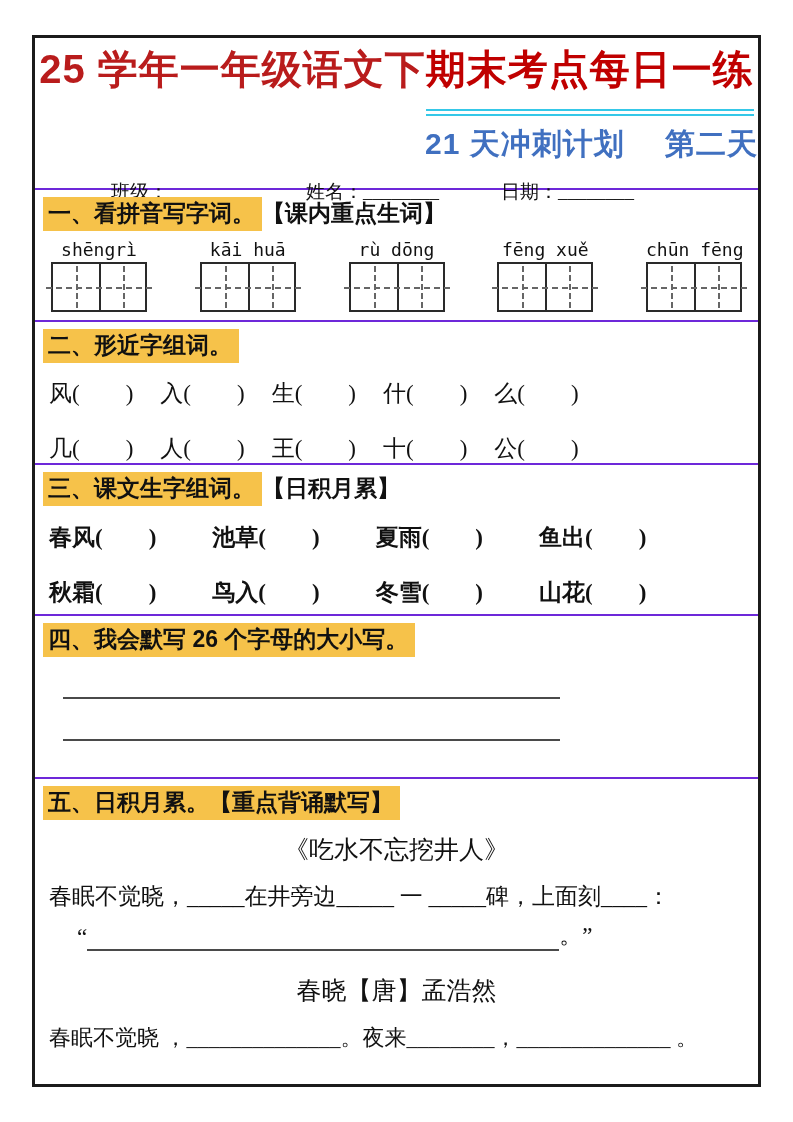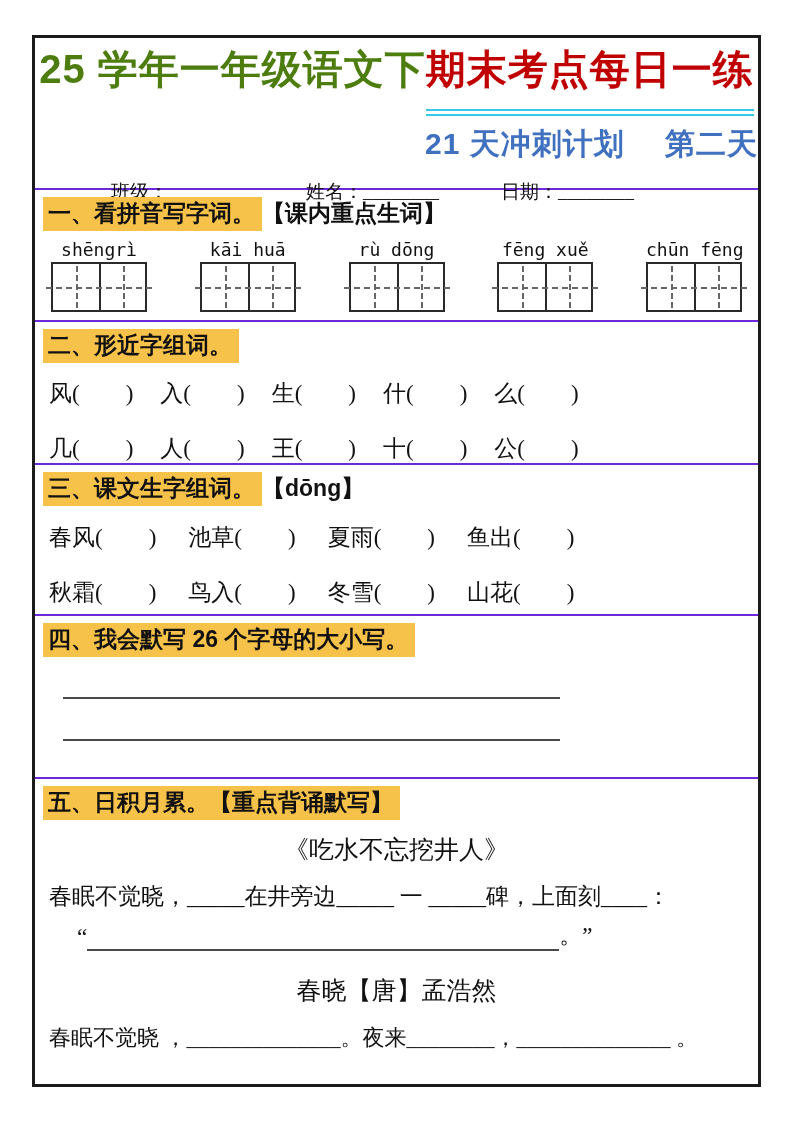--- a/index.html
+++ b/index.html
@@ -11,21 +11,21 @@
     border:3px solid #1b1b1b; background:#fff;
   }
 
   
   .hdr { height:150px; padding-top:8px; }
   .title-line {
     text-align:center; font-family:"Liberation Sans", sans-serif;
     font-weight:900; font-size:40px; line-height:1.15; white-space:nowrap;
     letter-spacing:1px;
   }
-  .title-black { color:#4d7c0f; }
+  .title-black { color:#b91c1c; }
   .title-red {
     color:#c00000; display:inline-block;
     border-bottom:7px double #35c8e8; padding-bottom:17px;
   }
   .subtitle {
     text-align:right; font-family:"Liberation Sans", sans-serif;
     font-weight:bold; font-size:30px; color:#4070c0; margin-top:8px;
     letter-spacing:1px;
   }
   .fields {
@@ -60,21 +60,21 @@
   .tzg::after {
     content:""; position:absolute; left:-7px; right:-7px; top:50%;
     border-top:2px dashed #666;
   }
 
   
   .s2 { height:143px; }
   .s3 { height:151px; }
   .word-row { display:flex; padding-left:14px; font-size:23px; white-space:pre; }
   .s2 .word-row { gap:27px; }
-  .s3 .word-row { gap:32px; }
+  .s3 .word-row { gap:56px;font-weight:bold; }
   .s2 .r1 { margin-top:15px; }
   .s2 .r2 { margin-top:24px; }
   .s3 .r1 { margin-top:16px; }
   .s3 .r2 { margin-top:24px; }
 
   
   .s4 { height:143px; }
   .rule-line { width:497px; margin:40px 0 0 28px; border-bottom:2px solid #4a4a4a; height:2px; }
 
   
@@ -161,21 +161,21 @@
       <span>几(　　)</span>
       <span>人(　　)</span>
       <span>王(　　)</span>
       <span>十(　　)</span>
       <span>公(　　)</span>
     </div>
   </div>
 
   <div class="sec s3">
     <div class="sec-heading">
-      <span class="hl">三、课文生字组词。</span><span class="note">【dōng】</span>
+      <span class="hl">三、课文生字组词。</span><span class="note">【日积月累】</span>
     </div>
     <div class="word-row r1">
       <span>春风(　　)</span>
       <span>池草(　　)</span>
       <span>夏雨(　　)</span>
       <span>鱼出(　　)</span>
     </div>
     <div class="word-row r2">
       <span>秋霜(　　)</span>
       <span>鸟入(　　)</span>

